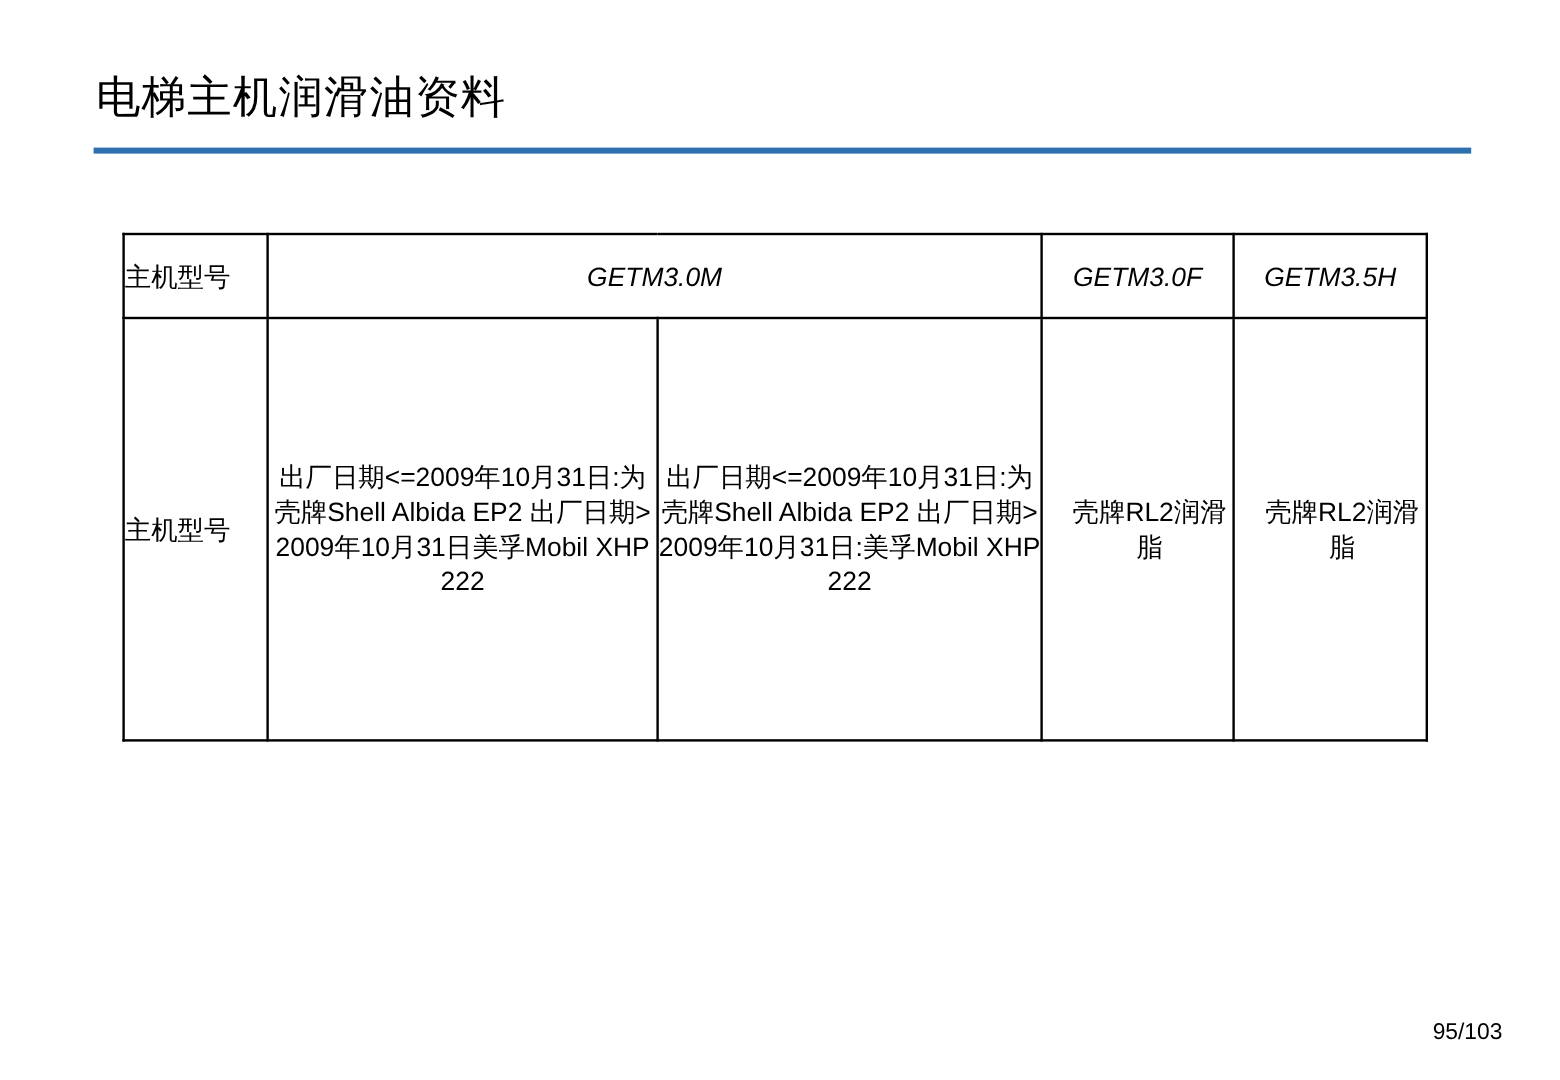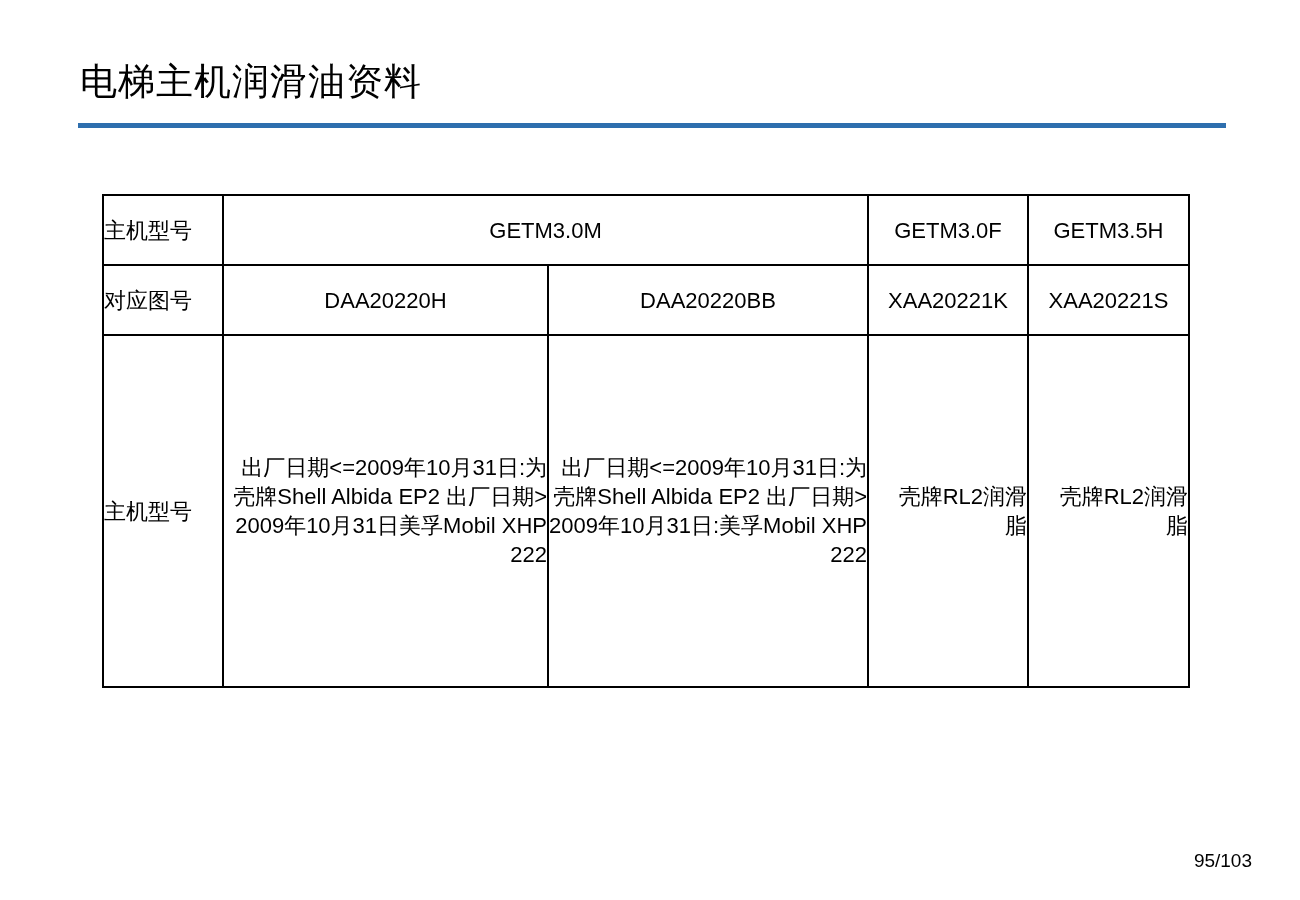--- a/index.html
+++ b/index.html
@@ -68,32 +68,33 @@
   .col-d { width: 161px; }
   .rowlabel {
     font-family: "Liberation Serif", serif;
     font-size: 21px;
     text-align: left;
     padding-left: 6px;
     white-space: nowrap;
   }
   .ctr {
     text-align: center;
+    font-style: italic;
   }
   .r-model td { height: 68px; }
   .r-draw td { height: 68px; }
   .r-oil td { height: 142px; }
   .r-type td { height: 350px; vertical-align: middle; }
 
   .multi {
     text-align: center;
     line-height: 34px;
   }
   .typecell {
-    text-align: right;
+    text-align: center;
     font-size: 21px;
     line-height: 30px;
     padding: 4px 2px 4px 4px;
     word-break: break-all;
   }
   .typecell.narrow {
     padding-left: 20px;
   }
   .page-num {
     position: absolute;
@@ -121,27 +122,20 @@
         <col class="col-c">
         <col class="col-d">
       </colgroup>
       <tbody>
         <tr class="r-model">
           <td class="rowlabel">主机型号</td>
           <td class="ctr" colspan="2">GETM3.0M</td>
           <td class="ctr">GETM3.0F</td>
           <td class="ctr">GETM3.5H</td>
         </tr>
-        <tr class="r-draw">
-          <td class="rowlabel">对应图号</td>
-          <td class="ctr">DAA20220H</td>
-          <td class="ctr">DAA20220BB</td>
-          <td class="ctr">XAA20221K</td>
-          <td class="ctr">XAA20221S</td>
-        </tr>
         <tr class="r-type">
           <td class="rowlabel">主机型号</td>
           <td class="typecell">出厂日期&lt;=2009年10月31日:为壳牌Shell Albida EP2 出厂日期&gt;2009年10月31日美孚Mobil XHP222</td>
           <td class="typecell">出厂日期&lt;=2009年10月31日:为壳牌Shell Albida EP2 出厂日期&gt;2009年10月31日:美孚Mobil XHP222</td>
           <td class="typecell narrow">壳牌RL2润滑脂</td>
           <td class="typecell narrow">壳牌RL2润滑脂</td>
         </tr>
       </tbody>
     </table>
   </div>

